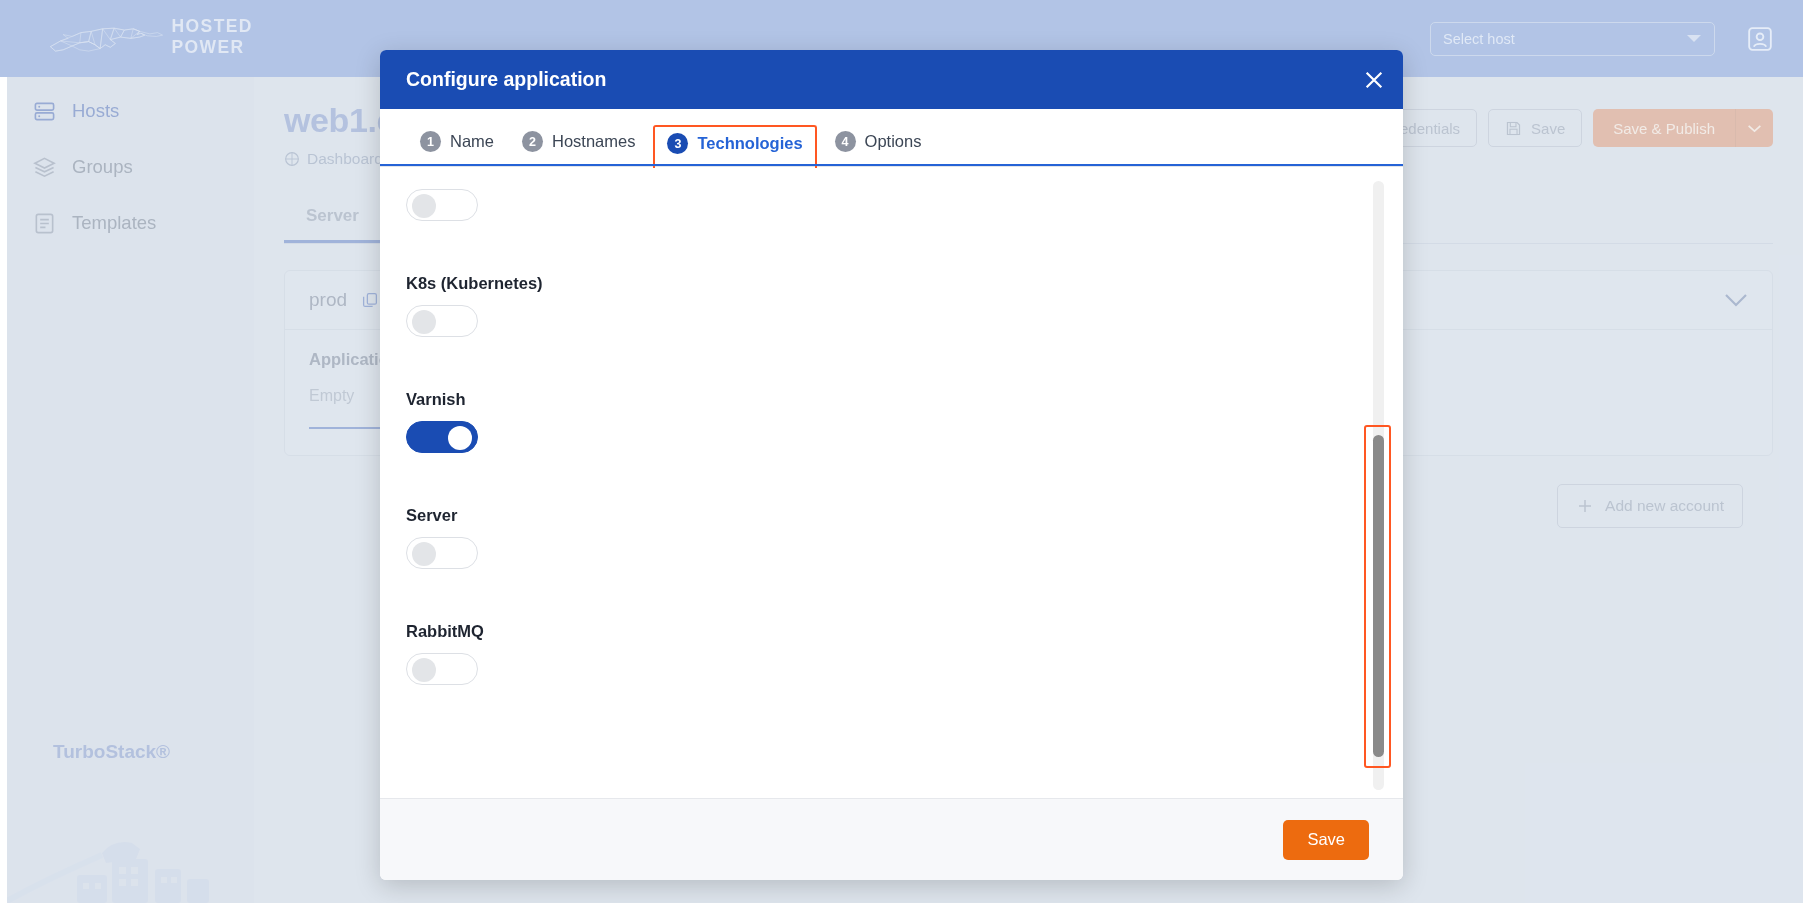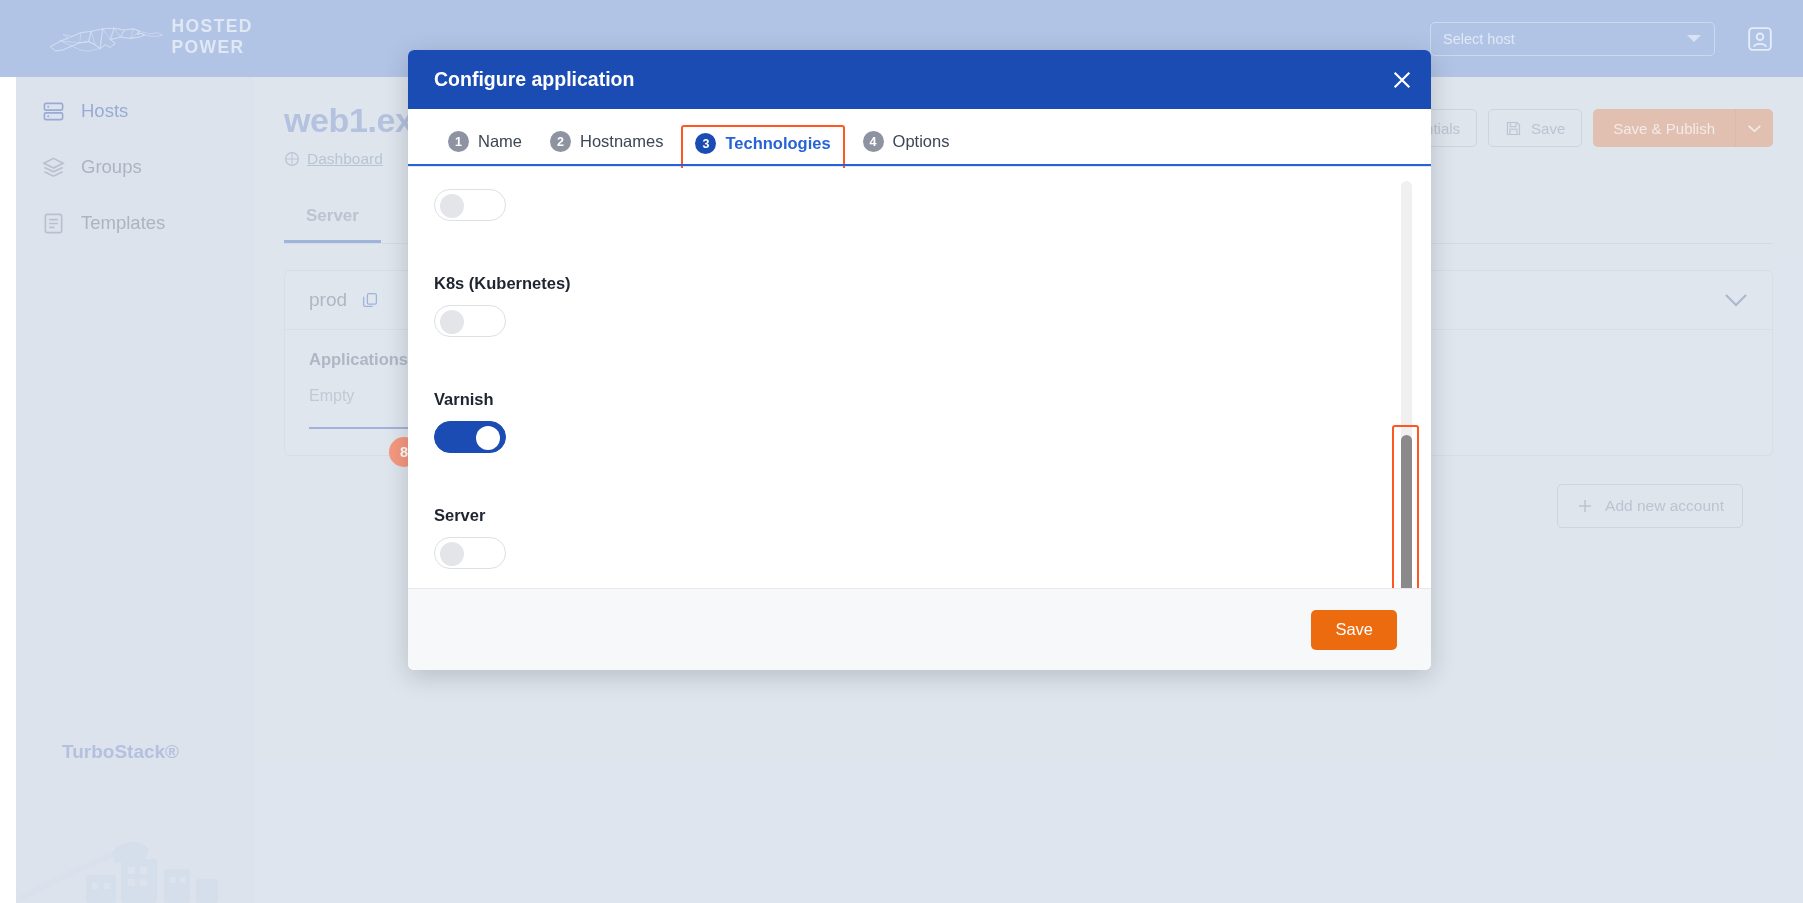--- a/index.html
+++ b/index.html
@@ -33,21 +33,21 @@
   }
   .host-select {
     width: 285px; height: 34px; border: 1px solid #A9BEE1; border-radius: 5px;
     display: flex; align-items: center; padding: 0 12px;
     color: #CBD9F0; font-size: 14.5px;
   }
   .host-select .chev { margin-left: auto; }
   .acct-icon { width: 26px; height: 26px; }
 
   .sidebar {
-    position: absolute; top: 77px; left: 16px; width: 254px; bottom: 0;
+    position: absolute; top: 77px; left: 7px; width: 254px; bottom: 0;
     background: #C3CFDF;
   }
   .nav-item {
     display: flex; align-items: center; gap: 16px;
     height: 44px; padding-left: 26px; margin-top: 12px;
     font-size: 18.5px; color: #6E7E93; font-weight: 400;
   }
   .nav-item.active { color: #4F6FB5; font-weight: 500; }
   .nav-item .nico { width: 23px; height: 23px; display: block; }
 
@@ -60,21 +60,21 @@
   .content {
     position: absolute; top: 77px; left: 254px; right: 0; bottom: 0;
     background: #C6D2E1;
   }
   .page-head { display: flex; align-items: flex-start; padding: 24px 30px 0 30px; }
   .page-title { font-size: 34px; font-weight: 700; color: #7E96C8; letter-spacing: -.4px; }
   .breadcrumb {
     display: flex; align-items: center; gap: 7px;
     margin-top: 10px; font-size: 15.5px; color: #8799B4;
   }
-  .breadcrumb .bc-link { text-decoration: underline; }
+  .breadcrumb .bc-link { }
   .head-actions { margin-left: auto; display: flex; align-items: center; gap: 11px; padding-top: 8px; }
   .hbtn {
     height: 38px; border: 1px solid #A9B6C8; border-radius: 5px;
     display: flex; align-items: center; gap: 9px; padding: 0 16px;
     color: #8A99AE; font-size: 15px; background: transparent;
   }
   .hbtn-primary {
     background: #CC9279; color: #E8DCD5; border: none; padding: 10px 20px;
     border-radius: 5px 0 0 5px;
   }
@@ -113,21 +113,21 @@
   .add-acct {
     height: 44px; border: 1px solid #A9B6C8; border-radius: 5px;
     display: flex; align-items: center; gap: 11px; padding: 18px 18px;
     color: #8A99AE; font-size: 15.5px; background: transparent;
   }
 
   
   #overlay { position: absolute; inset: 0; background: rgba(255,255,255,0.42); }
 
   .modal {
-    position: absolute; left: 408px; top: 50px; width: 1023px; height: 620px;
+    position: absolute; left: 380px; top: 50px; width: 1023px; height: 830px;
     background: #FFFFFF; border-radius: 6px; overflow: hidden;
     box-shadow: 0 6px 26px rgba(0,0,0,.18);
     display: flex; flex-direction: column;
   }
   .modal-header {
     height: 59px; background: #1A4CB3; display: flex; align-items: center;
     padding: 0 0 0 26px; flex: 0 0 auto;
   }
   .modal-title { color: #fff; font-size: 19.5px; font-weight: 700; }
   .modal-close {

